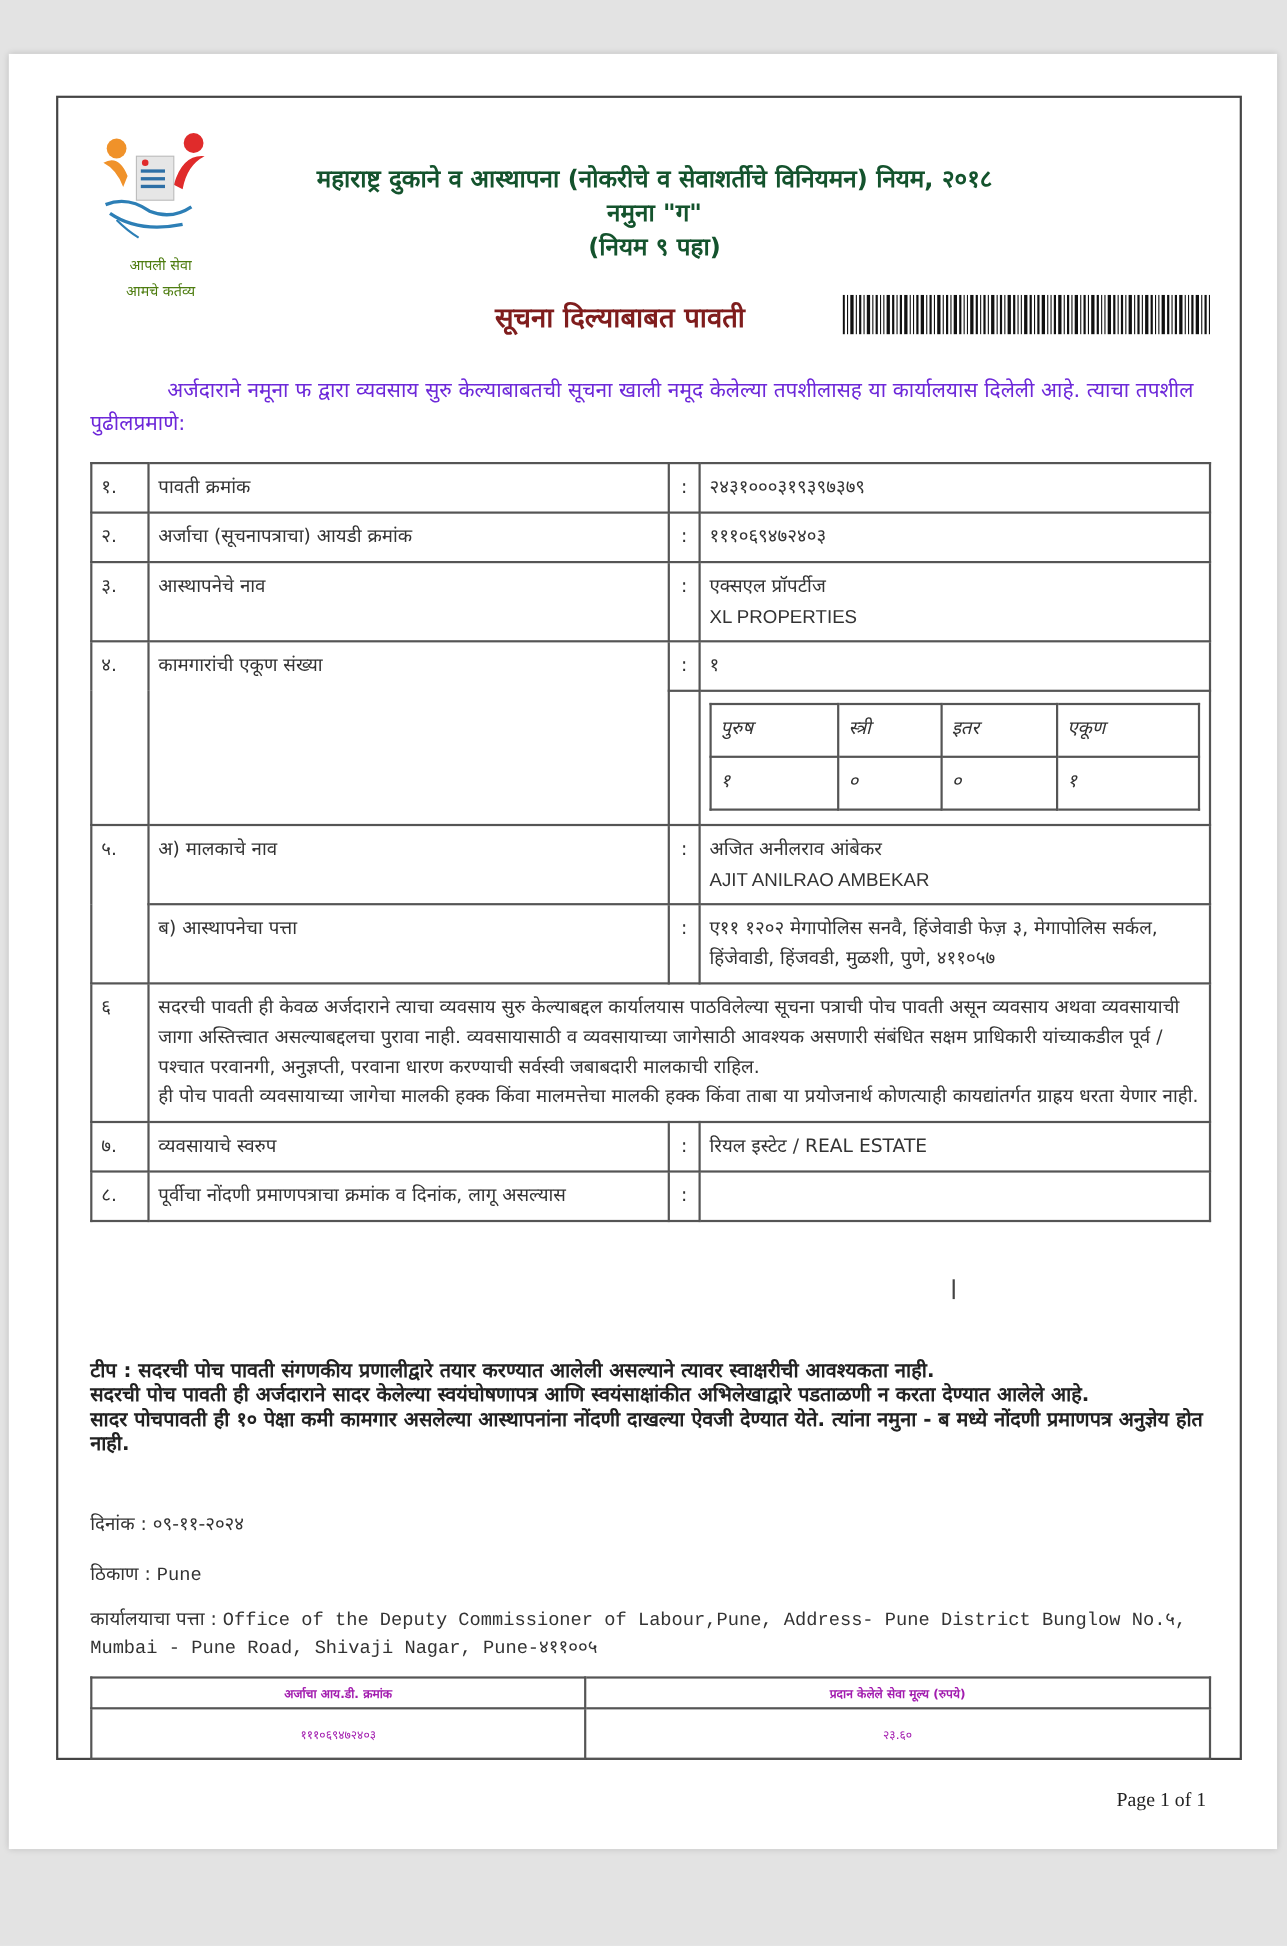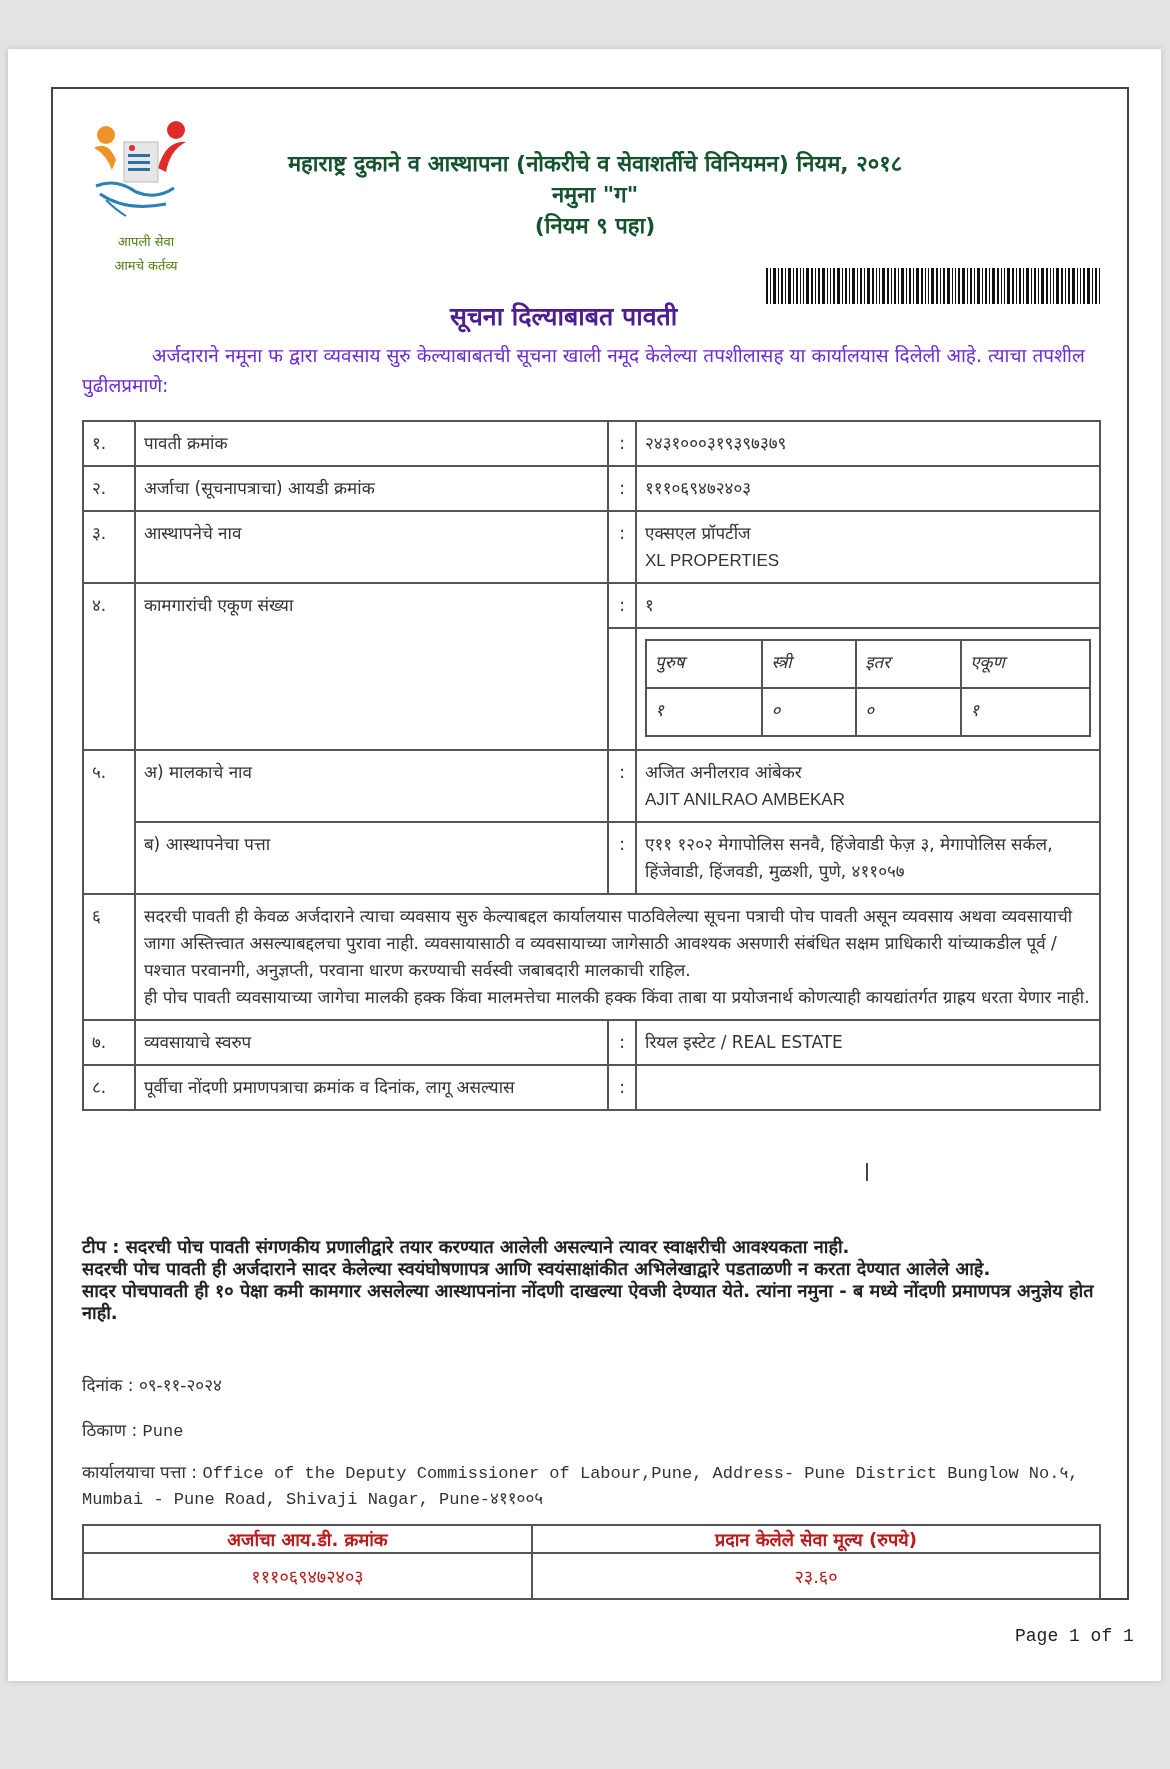--- a/index.html
+++ b/index.html
@@ -15,21 +15,21 @@
     position:absolute; left:43px; top:38px; width:1078px; height:1513px;
     border:2px solid #444; box-sizing:border-box;
   }
   
   .logo { position:absolute; left:86px; top:120px; width:120px; height:160px; }
   .logo-text { position:absolute; left:86px; top:230px; width:120px; text-align:center;
     font-family:"DejaVu Serif", serif; font-size:13px; line-height:24px; color:#4d7c0f; }
   .hdr { position:absolute; left:205px; top:148px; width:780px; text-align:center;
     font-size:22px; line-height:31px; font-weight:bold; color:#14532d; }
   .hdr .l1 { display:block; }
-  .subtitle { position:absolute; left:450px; top:270px; font-size:25px; font-weight:bold; color:#4c1d95;margin-top:28px; }
+  .subtitle { position:absolute; left:450px; top:270px; font-size:25px; font-weight:bold; color:#7f1d1d; }
   .barcode { position:absolute; left:766px; top:268px; width:334px; height:36px; }
   .intro { position:absolute; left:82px; top:340px; width:1020px; font-size:19px; line-height:30px; color:#6d28d9; }
   .intro .indent { display:inline-block; width:70px; }
 
   
   table.main { position:absolute; left:82px; top:420px; width:1019px; border-collapse:collapse; }
   table.main td { border:2px solid #555; vertical-align:top; font-size:17px; color:#333; padding:8px 8px; line-height:27px; }
   td.num { width:34px; }
   td.label { width:457px; }
   td.colon { width:10px; text-align:center; padding:8px 4px; }
@@ -37,24 +37,24 @@
   .en { font-family:"Liberation Sans", sans-serif; font-size:17px; color:#333; }
   table.inner { width:446px; border-collapse:collapse; margin:10px 0 4px 0; }
   table.inner td { border:2px solid #555; padding:8px 8px; height:30px; font-size:17px;font-style:italic; }
   .note-cell { line-height:27px; }
 
   .tip { position:absolute; left:82px; top:1236px; width:1030px; font-size:18px; line-height:22px; font-weight:bold; color:#222; }
   .meta { position:absolute; left:82px; font-size:17px; color:#333; }
   .meta .en { font-size:17px;font-family:Liberation Mono, monospace; }
 
   table.fee { position:absolute; left:82px; top:1524px; width:1019px; border-collapse:collapse; }
-  table.fee td { border:2px solid #555; text-align:center; font-size:18px; color:#b91c1c; }
+  table.fee td { border:2px solid #555; text-align:center; font-size:11px; color:#a21caf; }
   table.fee tr.h td { height:24px; font-weight:bold; }
   table.fee tr.v td { height:42px; }
-  .pageno { position:absolute; left:1015px; top:1626px; font-family:Liberation Mono, monospace; font-size:18px; color:#222; }
+  .pageno { position:absolute; left:1015px; top:1626px; font-family:Liberation Serif, serif; font-size:18px; color:#222; }
   .cursor { position:absolute; left:866px; top:1163px; width:2px; height:18px; background:#444; }
 </style>
 </head>
 <body>
 
 <div class="page">
   <div class="frame"></div>
 </div>
 
 <svg class="logo" viewBox="0 0 120 160">

